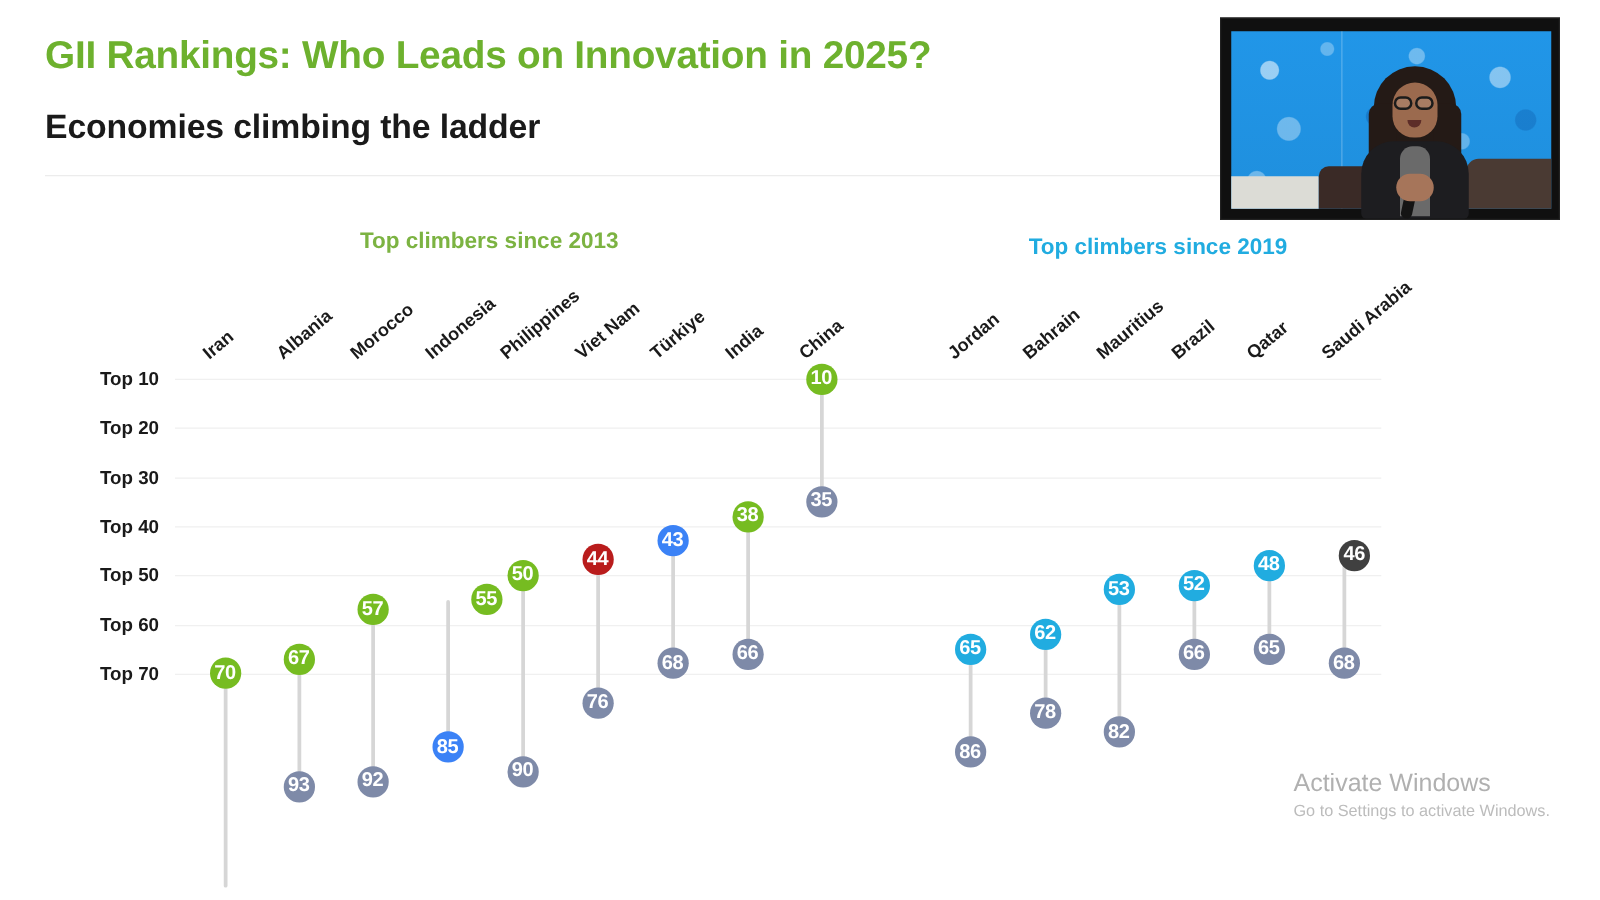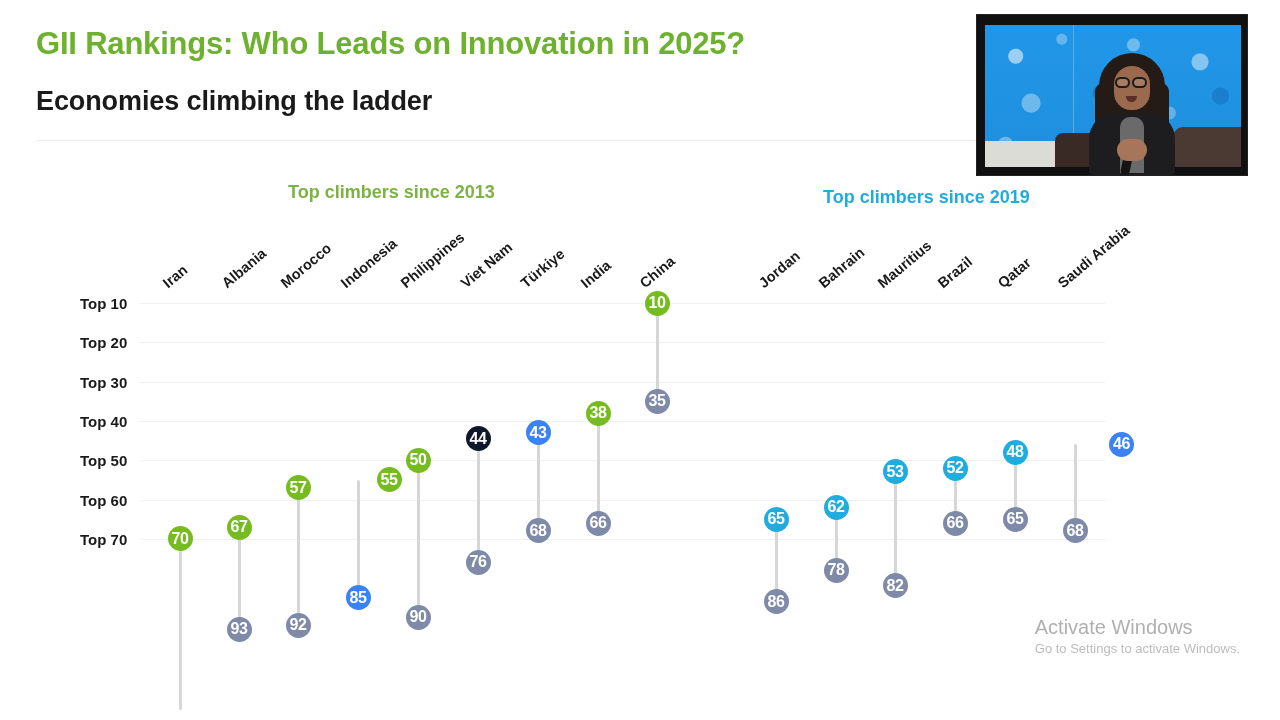--- a/index.html
+++ b/index.html
@@ -227,21 +227,21 @@
         <div class="bubble bot" style="width: 25px; height: 25px; left: 285.5px; top: 462.76px; background: rgb(126, 138, 168);">92</div>
         <div class="bubble top" style="width: 25px; height: 25px; left: 285.5px; top: 325.21px; background: rgb(118, 188, 33);">57</div>
         <div class="stem" style="left: 356.5px; top: 329.85px; height: 117.9px;"></div>
         <div class="bubble bot" style="width: 25px; height: 25px; left: 345.5px; top: 435.25px; background: #3b82f6;">85</div>
         <div class="bubble top" style="width: 25px; height: 25px; left: 345.5px; top: 317.35px; background: rgb(118, 188, 33); margin-left: 31px;">55</div>
         <div class="stem" style="left: 416.5px; top: 310.2px; height: 157.2px;"></div>
         <div class="bubble bot" style="width: 25px; height: 25px; left: 405.5px; top: 454.9px; background: rgb(126, 138, 168);">90</div>
         <div class="bubble top" style="width: 25px; height: 25px; left: 405.5px; top: 297.7px; background: rgb(118, 188, 33);">50</div>
         <div class="stem" style="left: 476.5px; top: 286.62px; height: 125.76px;"></div>
         <div class="bubble bot" style="width: 25px; height: 25px; left: 465.5px; top: 399.88px; background: rgb(126, 138, 168);">76</div>
-        <div class="bubble top" style="width: 25px; height: 25px; left: 465.5px; top: 276px; background: #0f172a;">44</div>
+        <div class="bubble top" style="width: 25px; height: 25px; left: 465.5px; top: 285px; background: #b91c1c;">44</div>
         <div class="stem" style="left: 536.5px; top: 282.69px; height: 98.25px;"></div>
         <div class="bubble bot" style="width: 25px; height: 25px; left: 525.5px; top: 368.44px; background: rgb(126, 138, 168);">68</div>
         <div class="bubble top" style="width: 25px; height: 25px; left: 525.5px; top: 270.19px; background: #3b82f6;">43</div>
         <div class="stem" style="left: 596.5px; top: 263.04px; height: 110.04px;"></div>
         <div class="bubble bot" style="width: 25px; height: 25px; left: 585.5px; top: 360.58px; background: rgb(126, 138, 168);">66</div>
         <div class="bubble top" style="width: 25px; height: 25px; left: 585.5px; top: 250.54px; background: rgb(118, 188, 33);">38</div>
         <div class="stem" style="left: 655.5px; top: 153px; height: 98.25px;"></div>
         <div class="bubble bot" style="width: 25px; height: 25px; left: 644.5px; top: 238.75px; background: rgb(126, 138, 168);">35</div>
         <div class="bubble top" style="width: 25px; height: 25px; left: 644.5px; top: 140.5px; background: rgb(118, 188, 33);">10</div>
         <div class="stem" style="left: 774.5px; top: 369.15px; height: 82.53px;"></div>
@@ -254,21 +254,21 @@
         <div class="bubble bot" style="width: 25px; height: 25px; left: 882.5px; top: 423.46px; background: rgb(126, 138, 168);">82</div>
         <div class="bubble top" style="width: 25px; height: 25px; left: 882.5px; top: 309.49px; background: rgb(33, 172, 224);">53</div>
         <div class="stem" style="left: 953.5px; top: 318.06px; height: 55.02px;"></div>
         <div class="bubble bot" style="width: 25px; height: 25px; left: 942.5px; top: 360.58px; background: rgb(126, 138, 168);">66</div>
         <div class="bubble top" style="width: 25px; height: 25px; left: 942.5px; top: 305.56px; background: rgb(33, 172, 224);">52</div>
         <div class="stem" style="left: 1013.5px; top: 302.34px; height: 66.81px;"></div>
         <div class="bubble bot" style="width: 25px; height: 25px; left: 1002.5px; top: 356.65px; background: rgb(126, 138, 168);">65</div>
         <div class="bubble top" style="width: 25px; height: 25px; left: 1002.5px; top: 289.84px; background: rgb(33, 172, 224);">48</div>
         <div class="stem" style="left: 1073.5px; top: 294.48px; height: 86.46px;"></div>
         <div class="bubble bot" style="width: 25px; height: 25px; left: 1062.5px; top: 368.44px; background: rgb(126, 138, 168);">68</div>
-        <div class="bubble top" style="width: 25px; height: 25px; left: 1109px; top: 281.98px; background: #3b82f6;">46</div>
+        <div class="bubble top" style="width: 25px; height: 25px; left: 1071px; top: 281.98px; background: #404040;">46</div>
       </div>
   </div>
 
   <div id="watermark">
     <div class="wm1">Activate Windows</div>
     <div class="wm2">Go to Settings to activate Windows.</div>
   </div>
 
   <div id="webcam">
     <div id="cam-bg"></div>

